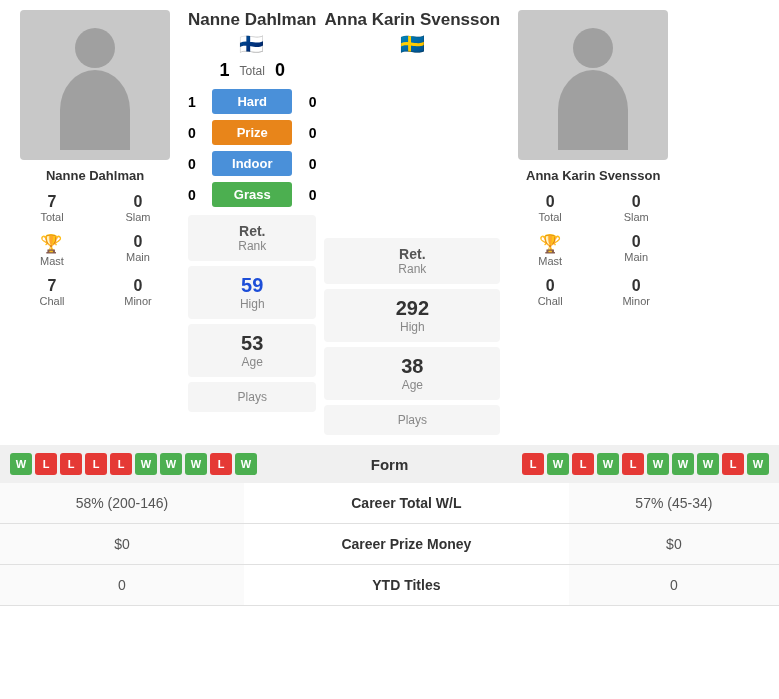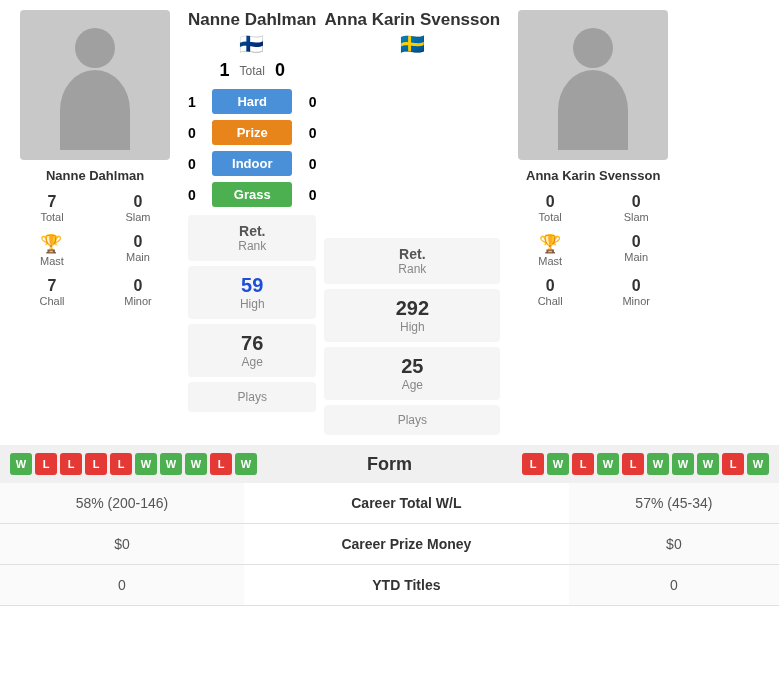--- a/index.html
+++ b/index.html
@@ -111,21 +111,21 @@
       justify-content: space-between;
     }
     
     .form-badges {
       display: flex;
       gap: 3px;
       flex: 1;
     }
     
     .form-label {
-      font-size: 18px;
+      font-size: 15px;
       color: #333;
       font-weight: bold;
       text-align: center;
       flex: 0 0 100px;
     }
     
     .badge {
       width: 22px;
       height: 22px;
       border-radius: 3px;
@@ -263,21 +263,21 @@
         <div style="font-size:14px; font-weight:bold; color:#555;">Ret.</div>
         <div style="font-size:12px; color:#888;">Rank</div>
       </div>
 
       <div style="background:#f5f5f5; border-radius:4px; padding:8px 10px; text-align:center; width:100%; margin-top:5px;">
         <div style="font-size:20px; font-weight:bold; color:#1d4ed8;">59</div>
         <div style="font-size:12px; color:#888;">High</div>
       </div>
 
       <div style="background:#f5f5f5; border-radius:4px; padding:8px 10px; text-align:center; width:100%; margin-top:5px;">
-        <div style="font-size:20px; font-weight:bold; color:#333;">76</div>
+        <div style="font-size:20px; font-weight:bold; color:#333;">53</div>
         <div style="font-size:12px; color:#888;">Age</div>
       </div>
 
       <div style="background:#f5f5f5; border-radius:4px; padding:8px 10px; text-align:center; width:100%; margin-top:5px;">
         <div style="font-size:12px; color:#888;">Plays</div>
       </div>
     </div>
 
     <div style="display:flex; flex-direction:column; align-items:center; min-width:110px; padding-top:0px;">
 
@@ -299,21 +299,21 @@
         <div style="font-size:14px; font-weight:bold; color:#555;">Ret.</div>
         <div style="font-size:12px; color:#888;">Rank</div>
       </div>
 
       <div style="background:#f5f5f5; border-radius:4px; padding:8px 10px; text-align:center; width:100%; margin-top:5px;">
         <div style="font-size:20px; font-weight:bold; color:#333;">292</div>
         <div style="font-size:12px; color:#888;">High</div>
       </div>
 
       <div style="background:#f5f5f5; border-radius:4px; padding:8px 10px; text-align:center; width:100%; margin-top:5px;">
-        <div style="font-size:20px; font-weight:bold; color:#333;">25</div>
+        <div style="font-size:20px; font-weight:bold; color:#333;">38</div>
         <div style="font-size:12px; color:#888;">Age</div>
       </div>
 
       <div style="background:#f5f5f5; border-radius:4px; padding:8px 10px; text-align:center; width:100%; margin-top:5px;">
         <div style="font-size:12px; color:#888;">Plays</div>
       </div>
     </div>
 
     <div class="player-card">
       <div class="player-avatar"></div>

